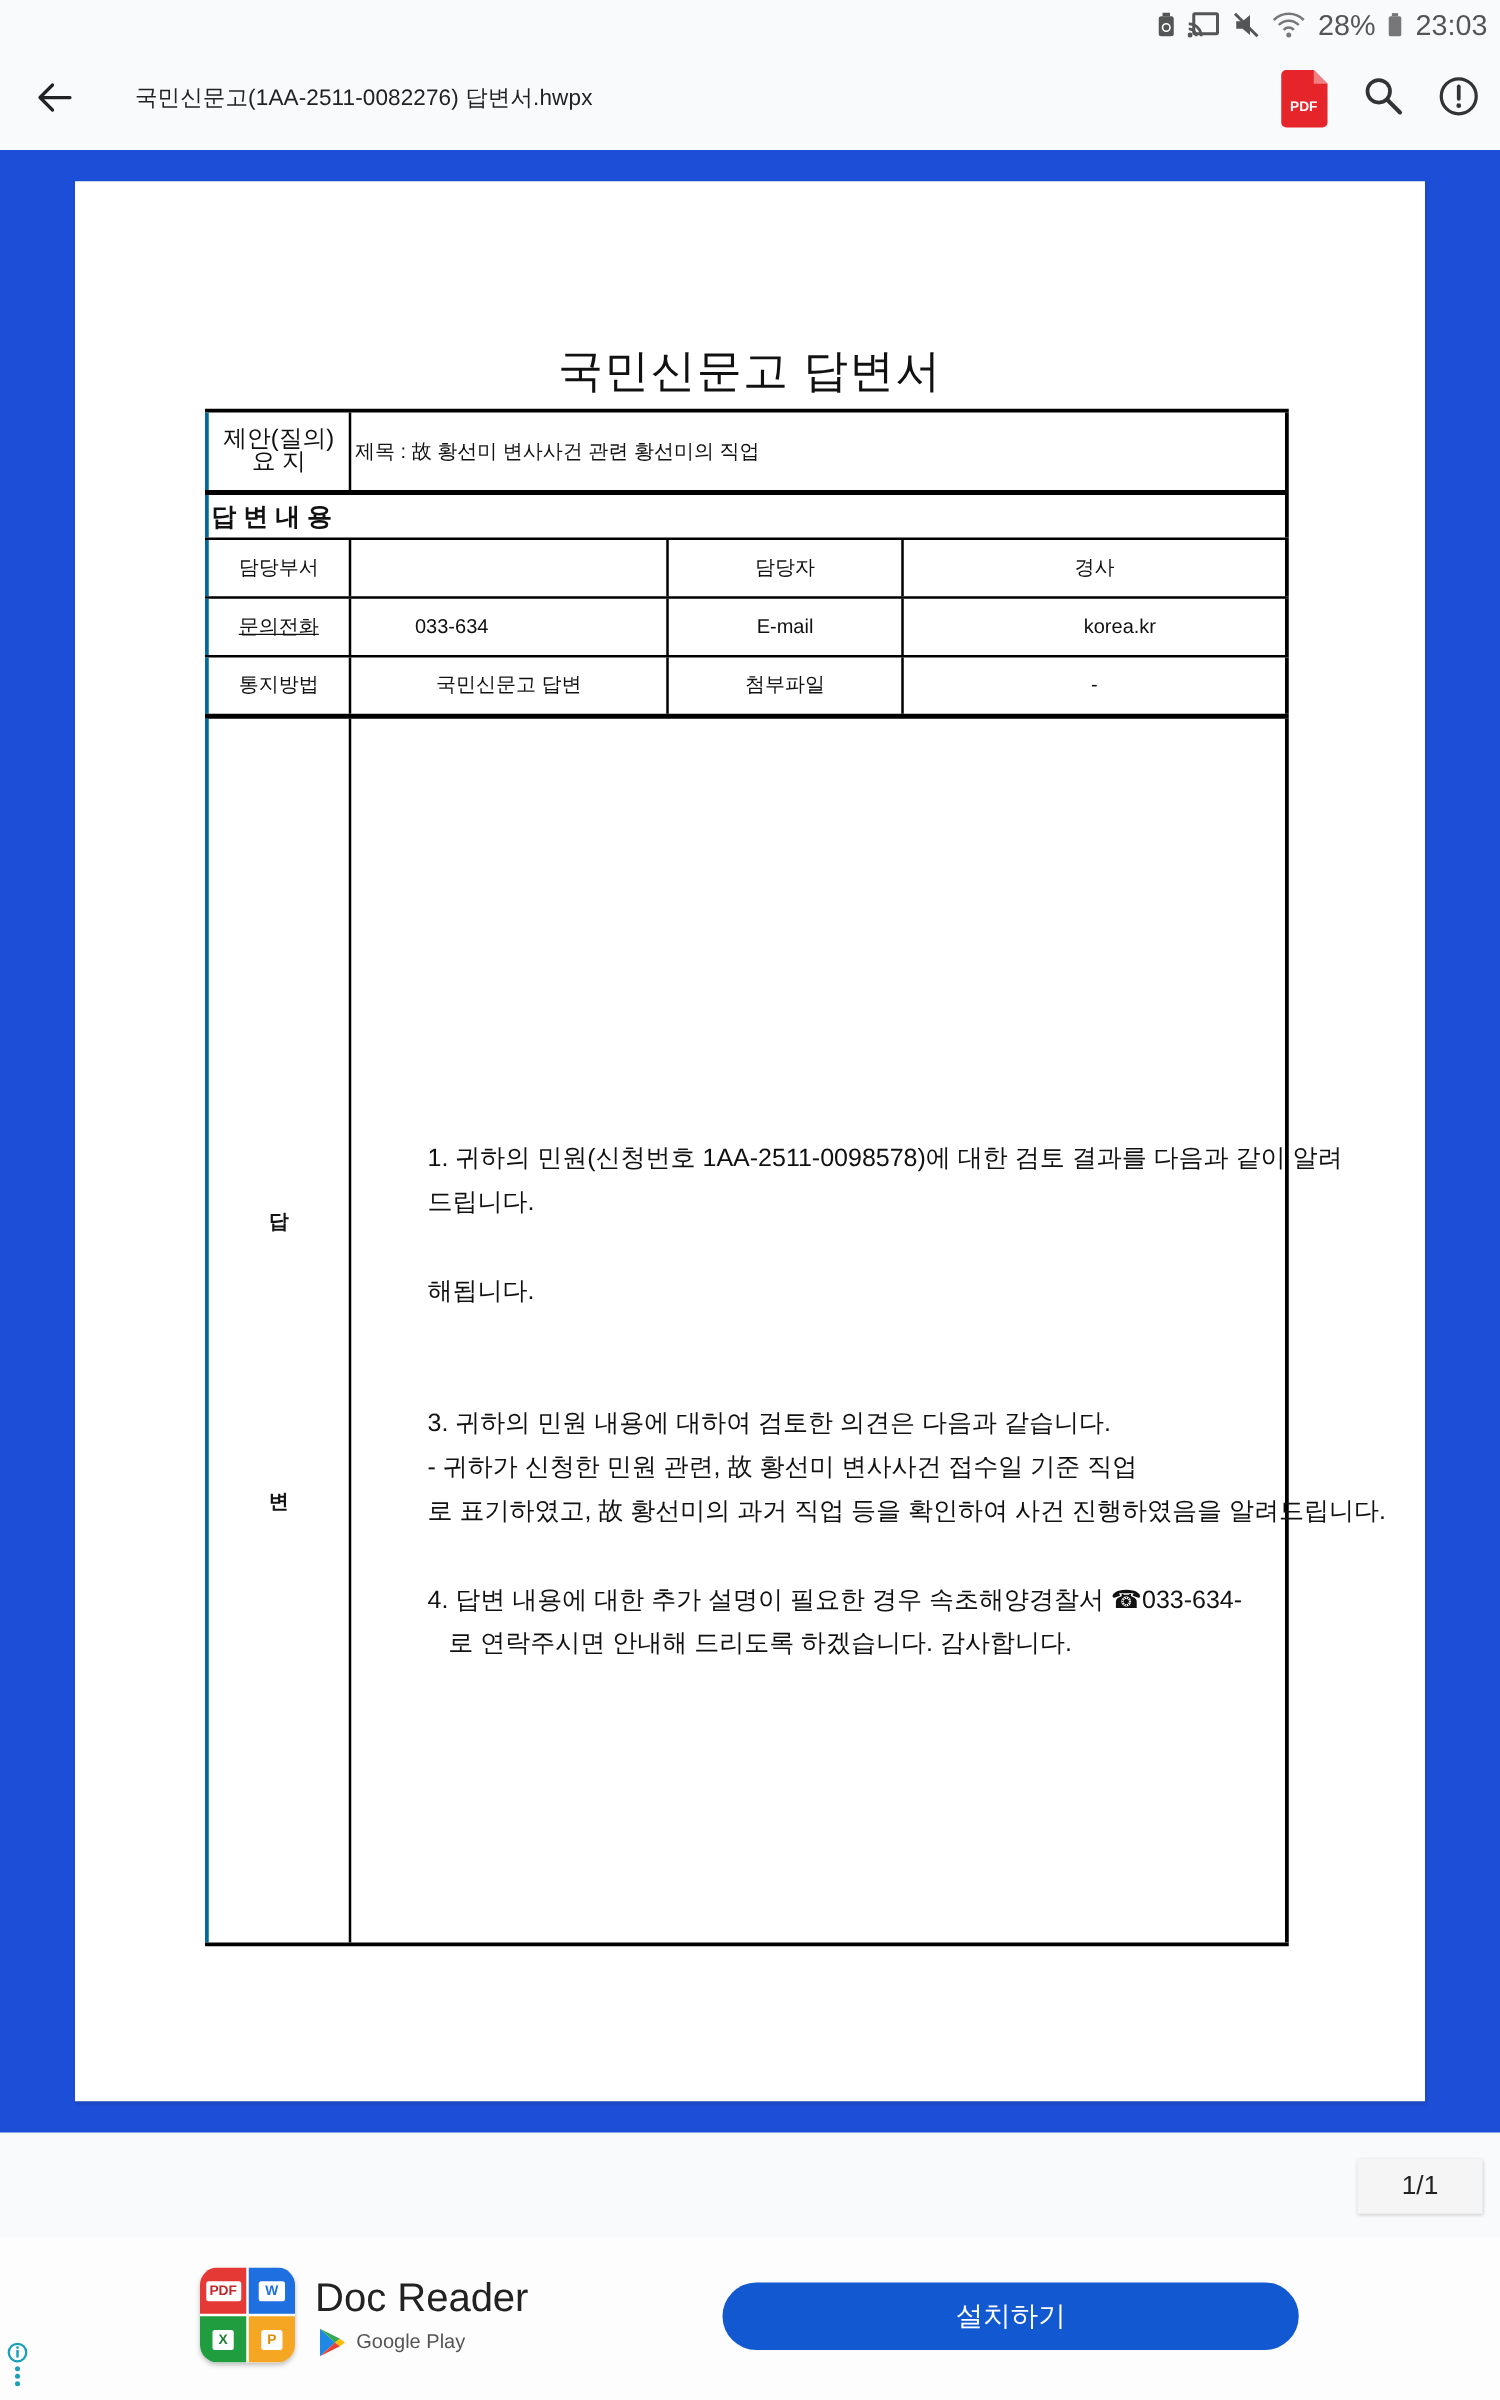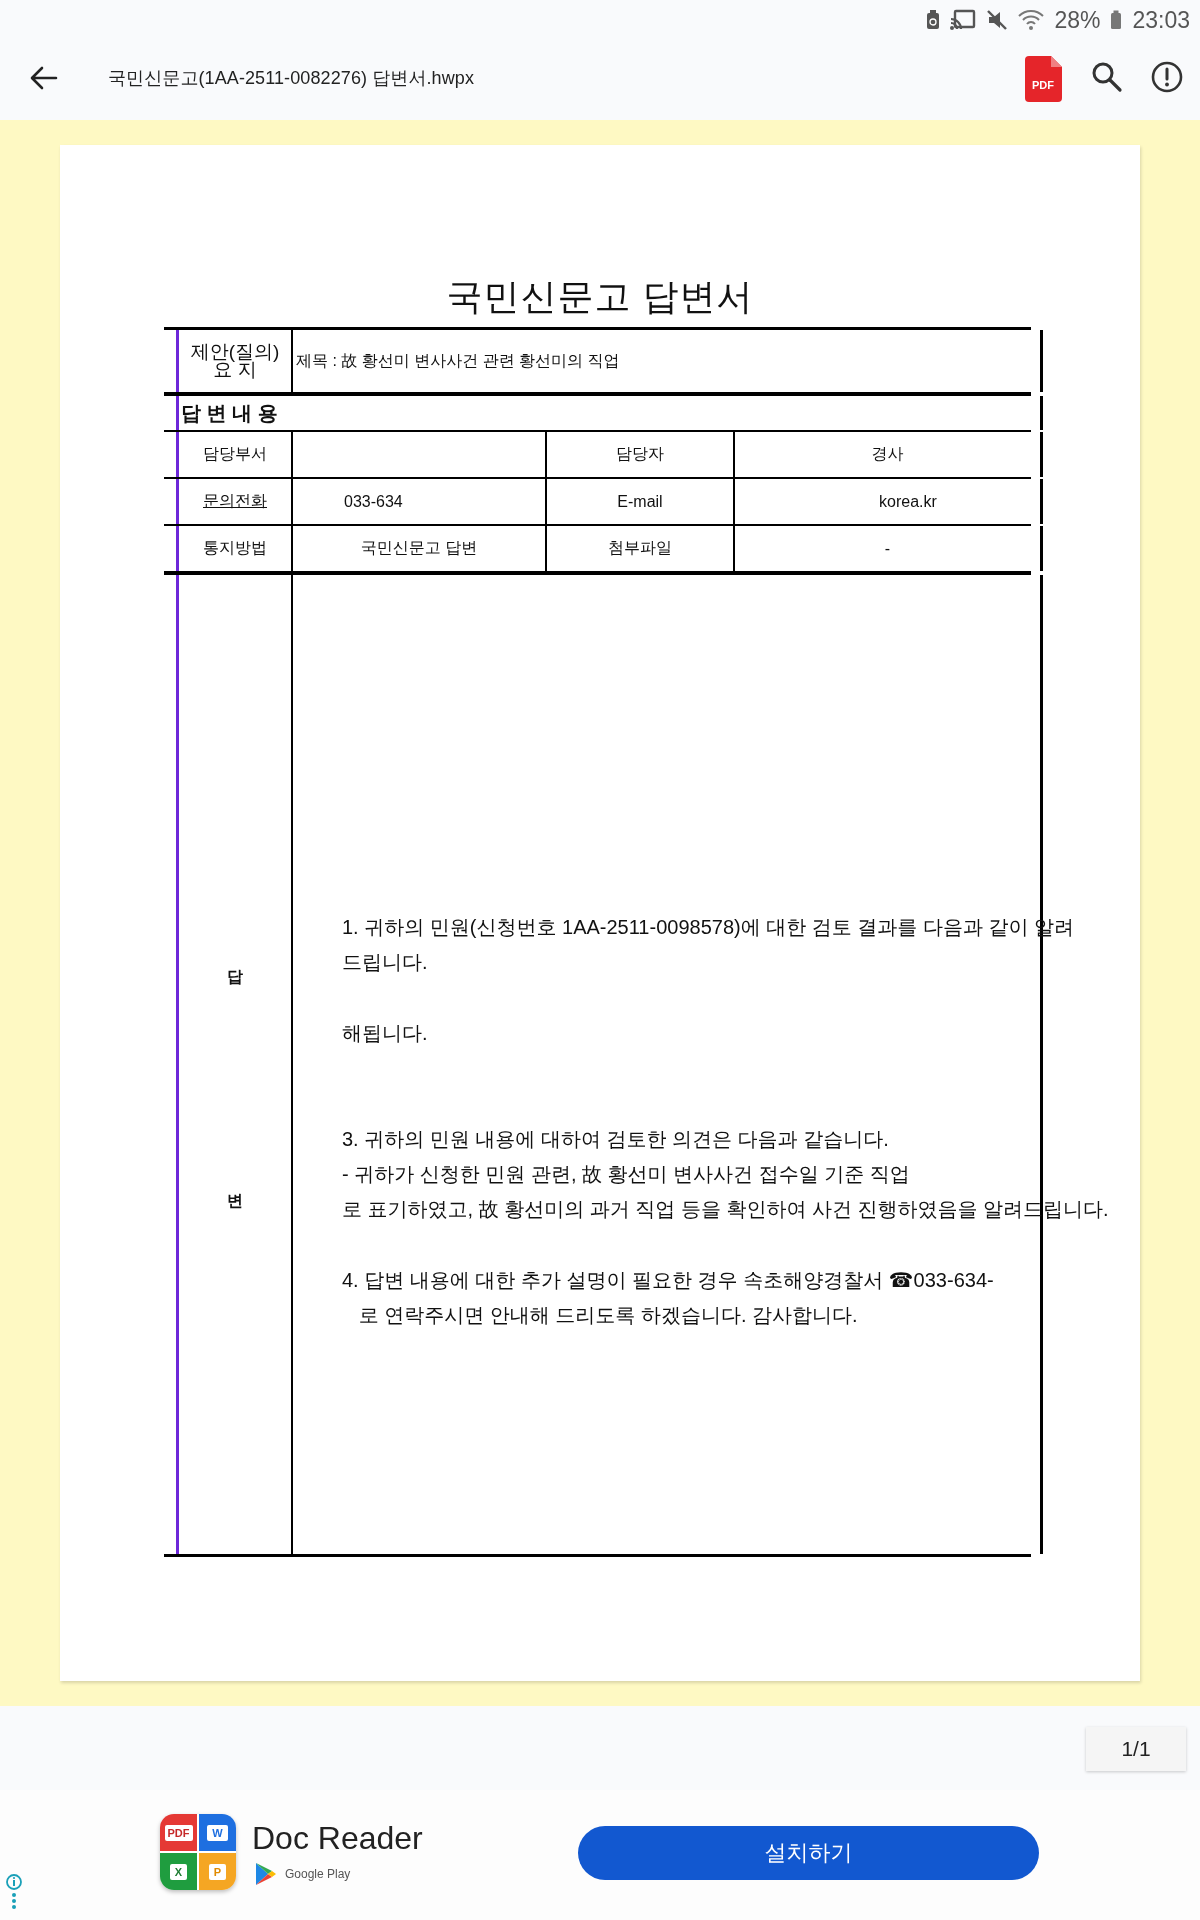--- a/index.html
+++ b/index.html
@@ -7,37 +7,37 @@
   .status-bar { position: absolute; top: 0; left: 0; width: 1200px; height: 40px; background: #f9fafc; }
   .status-right { position: absolute; right: 10px; top: 6px; height: 28px; display: flex; align-items: center; gap: 10px; color: #555; font-size: 23px; }
   .status-right svg { display: block; }
   .appbar { position: absolute; top: 40px; left: 0; width: 1200px; height: 80px; background: #f9fafc; }
   .back-btn { position: absolute; left: 22px; top: 18px; width: 44px; height: 44px; display: flex; align-items: center; justify-content: center; cursor: pointer; }
   .file-title { position: absolute; left: 108px; top: 26px; font-size: 18px; color: #222; letter-spacing: 0.1px; }
   .pdf-btn { position: absolute; left: 1024px; top: 14px; width: 40px; height: 50px; cursor: pointer; }
   .search-btn { position: absolute; left: 1090px; top: 20px; width: 40px; height: 40px; cursor: pointer; }
   .info-btn { position: absolute; left: 1150px; top: 20px; width: 40px; height: 40px; cursor: pointer; }
 
-  .viewer { position: absolute; top: 120px; left: 0; width: 1200px; height: 1586px; background: #fef9c3; }
+  .viewer { position: absolute; top: 120px; left: 0; width: 1200px; height: 1586px; background: #1d4ed8; }
   .page { position: absolute; left: 60px; top: 25px; width: 1080px; height: 1536px; background: #fff; box-shadow: 1px 2px 3px rgba(0,0,0,0.15); }
   .doc-title { position: absolute; left: 0; width: 100%; top: 128px; text-align: center; font-size: 36px; color: #111; letter-spacing: 1px; }
   .tbl { position: absolute; left: 104px; top: 182px; width: 867px; }
-  .row { position: absolute; left: 12px; width: 867px; border-left: 3px solid #6d28d9; border-right: 3px solid #000; }
+  .row { position: absolute; left: 0; width: 867px; border-left: 3px solid #0369a1; border-right: 3px solid #000; }
   .cell { position: absolute; top: 0; height: 100%; display: flex; align-items: center; justify-content: center; font-size: 16px; color: #111; }
   .vline { position: absolute; top: 0; height: 100%; width: 2px; background: #000; }
   .hline { position: absolute; left: 0; width: 867px; background: #000; }
   .answer-text { position: absolute; left: 178px; width: 685px; font-size: 20px; color: #111; line-height: 35px; }
   .answer-text p { white-space: nowrap; }
 
   .page-indicator { position: absolute; left: 1086px; top: 1727px; width: 100px; height: 44px; background: #f5f5f5; box-shadow: 0 1px 3px rgba(0,0,0,0.2); display: flex; align-items: center; justify-content: center; font-size: 21px; color: #222; }
   .ad { position: absolute; top: 1790px; left: 0; width: 1200px; height: 130px; background: #fdfdfd; }
   .ad-icon { position: absolute; left: 160px; top: 24px; width: 76px; height: 76px; border-radius: 14px; overflow: hidden; display: grid; grid-template-columns: 1fr 1fr; grid-template-rows: 1fr 1fr; gap: 2px; background: #fff; box-shadow: 0 2px 4px rgba(0,0,0,0.25); }
   .ad-icon div { display: flex; align-items: center; justify-content: center; font-size: 11px; font-weight: bold; }
   .ad-name { position: absolute; left: 252px; top: 30px; font-size: 32px; color: #222; }
-  .ad-store { position: absolute; left: 255px; top: 72px; display: flex; align-items: center; gap: 8px; font-size: 12px; color: #555; justify-content: flex-end; }
+  .ad-store { position: absolute; left: 255px; top: 72px; display: flex; align-items: center; gap: 8px; font-size: 16px; color: #555; justify-content: flex-end; }
   .install-btn { position: absolute; left: 578px; top: 36px; width: 461px; height: 54px; border-radius: 27px; background: #1258d0; color: #fff; font-size: 22px; display: flex; align-items: center; justify-content: center; cursor: pointer; }
   .adinfo { position: absolute; left: 4px; top: 84px; }
 </style>
 </head>
 <body>
 
 <div class="status-bar">
   <div class="status-right">
     <span>
       <svg width="14" height="20" viewBox="0 0 14 20">

